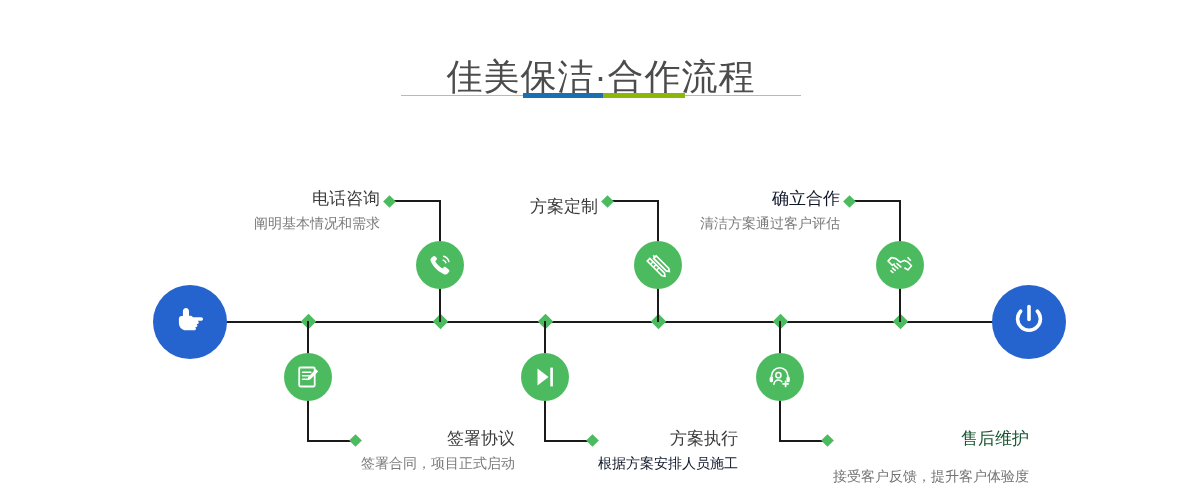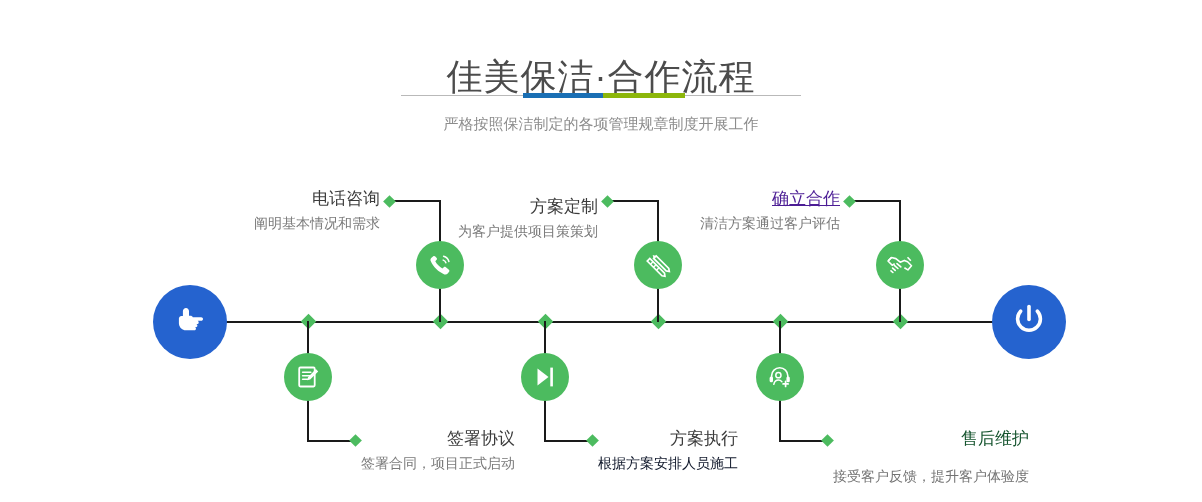--- a/index.html
+++ b/index.html
@@ -128,21 +128,20 @@
 
   <div class="header">
     <div class="page-title" style="color: rgb(76, 76, 76);">佳美保洁·合作流程</div>
 
     <div class="divider">
       <div class="rule" style="background: rgb(185, 185, 185);"></div>
       <div class="seg-blue" style="background: rgb(26, 111, 180);"></div>
       <div class="seg-green" style="background: rgb(140, 182, 10);"></div>
     </div>
 
-    <div class="page-subtitle" style="color: rgb(140, 140, 140);">严格按照保洁制定的各项管理规章制度开展工作</div>
   </div>
 
   <div class="timeline">
 
     <div class="axis" style="background: rgb(26, 26, 26);"></div>
 
     <div class="endpoint start" style="background: rgb(37, 99, 207);">
       <span>
         <svg width="40" height="40" viewBox="0 0 40 40">
           <path fill="#ffffff" d="M9 18.5c0-1.3 1-2.4 2.3-2.4h1.6V11c0-1.7 1.4-3.1 3.1-3.1S19 9.3 19 11v4.8h1.5c1 0 1.9.6 2.3 1.4h8.4c1 0 1.8.8 1.8 1.8s-.8 1.8-1.8 1.8h-4.1c.9 0 1.6.7 1.6 1.6s-.7 1.6-1.6 1.6h-1.3c.9 0 1.6.7 1.6 1.6s-.7 1.6-1.6 1.6h-1.3c.8 0 1.5.7 1.5 1.5s-.7 1.5-1.5 1.5h-8.7c-3.4 0-6.3-2.6-6.8-6-.1-.6-.1-1.3-.1-1.9v-4.8z"></path>
@@ -200,21 +199,20 @@
           <path fill="#ffffff" d="M21.9 6.1l2.3 2.3-8 8-3 .8.8-3 7.9-8.1z"></path>
         </svg>
       </span>
     </div>
 
     <div class="vline" style="left: 657px; top: 200px; height: 122px; background: rgb(26, 26, 26);"></div>
     <div class="hline" style="left: 609px; top: 200px; width: 49px; background: rgb(26, 26, 26);"></div>
     <div class="lb-diamond" style="left: 603px; top: 197px; background: rgb(76, 187, 95);"></div>
     <div class="label-block top" style="left:400px; top:196px; width:198px;">
       <div class="lb-title" style="color: rgb(60, 60, 60);">方案定制</div>
-      <div class="lb-desc" style="color: rgb(122, 122, 122);">为客户提供项目策策划</div>
     </div>
     <div class="node-icon" style="left: 634px; top: 241px; background: rgb(76, 187, 95);">
       <span>
         <svg width="28" height="28" viewBox="0 0 28 28">
           <g transform="rotate(-45 14 14)">
             <path fill="none" stroke="#ffffff" stroke-width="1.7" d="M9.2 3.6h3.6v20.8l-1.8 2.4-1.8-2.4V3.6z"></path>
             <line x1="9.2" y1="8.2" x2="12.8" y2="8.2" stroke="#ffffff" stroke-width="1.5"></line>
             <line x1="9.2" y1="12.4" x2="12.8" y2="12.4" stroke="#ffffff" stroke-width="1.5"></line>
             <line x1="9.2" y1="16.6" x2="12.8" y2="16.6" stroke="#ffffff" stroke-width="1.5"></line>
             <path fill="none" stroke="#ffffff" stroke-width="1.7" d="M15.6 6.3h3.6V24l-1.8 2.6L15.6 24V6.3z"></path>
@@ -237,21 +235,21 @@
           <path fill="#ffffff" d="M6.5 5.4l11 8.6-11 8.6V5.4z"></path>
           <rect x="19.3" y="4.6" width="2.6" height="18.8" fill="#ffffff"></rect>
         </svg>
       </span>
     </div>
 
     <div class="vline" style="left: 899px; top: 200px; height: 122px; background: rgb(26, 26, 26);"></div>
     <div class="hline" style="left: 851px; top: 200px; width: 49px; background: rgb(26, 26, 26);"></div>
     <div class="lb-diamond" style="left: 845px; top: 197px; background: rgb(76, 187, 95);"></div>
     <div class="label-block top" style="left:640px; top:188px; width:200px;">
-      <div class="lb-title" style="color: #4c1d95; text-decoration: underline;">确立合作</div>
+      <div class="lb-title" style="color: #0f172a;">确立合作</div>
       <div class="lb-desc" style="color: rgb(122, 122, 122);">清洁方案通过客户评估</div>
     </div>
     <div class="node-icon" style="left: 876px; top: 241px; background: rgb(76, 187, 95);">
       <span>
         <svg width="30" height="30" viewBox="0 0 30 30">
           <path fill="none" stroke="#ffffff" stroke-width="1.6" stroke-linejoin="round" d="M3.4 10.6l3.1-3.1 4.4 1.1 4.3 3.6 4.1-1.8 3.3 1.4 3.9 3.9-3.6 4.2-3.5-2.1"></path>
           <path fill="none" stroke="#ffffff" stroke-width="1.6" stroke-linejoin="round" d="M6.5 7.5L3 11l4.2 4.2 2.5-1.5"></path>
           <path fill="none" stroke="#ffffff" stroke-width="1.6" stroke-linecap="round" d="M9.6 15.6l3.3 2.9M12 13.6l3.8 3.3M7.6 18.1l2.6 2.3M6 20.8l1.9 1.7"></path>
           <path fill="none" stroke="#ffffff" stroke-width="1.6" stroke-linejoin="round" d="M22.5 7.3l3.3 3.4"></path>
         </svg>

